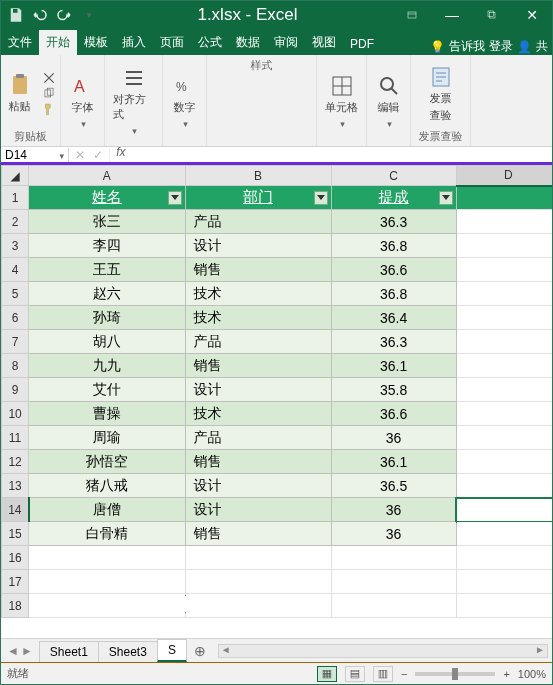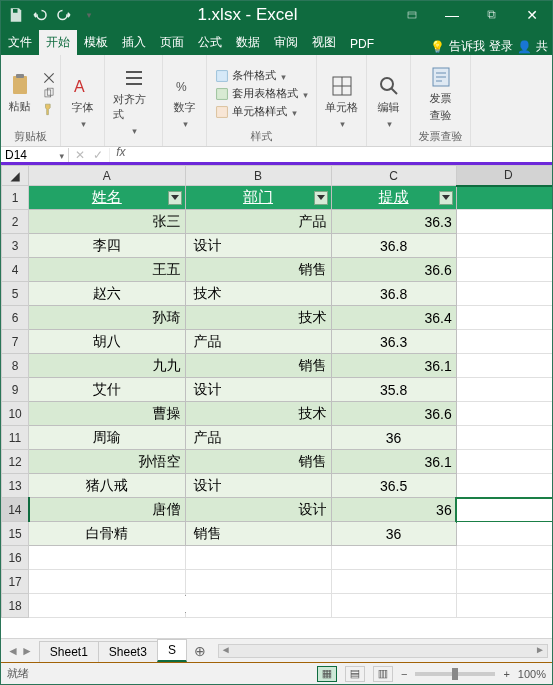--- a/index.html
+++ b/index.html
@@ -43,21 +43,21 @@
   .colheads th, .rownum { background:#e6e6e6; font-weight:normal; font-size:12px; color:#333; border:1px solid #ccc; }
   .colheads th { height:20px; }
   .colheads th.selcol { background:#d3d3d3; border-bottom:2px solid #0f6b3f;}
   .rownum { width:26px; text-align:center; font-size:12px; }
   .rownum.selrow { background:#d3d3d3; border-right:2px solid #0f6b3f;}
   td.cell { border:1px solid #bfbfbf; height:24px; font-size:14px; text-align:center; padding:0 4px; position:relative; }
   .colA { width:150px; } .colB { width:140px; } .colC { width:120px; } .colD { width:100px; }
   tr.header-row td.cell { background:#21a366; color:#fff; font-size:15px; position:relative;text-decoration:underline; }
   tr.header-row td.cell .filter { position:absolute; right:3px; top:50%; transform:translateY(-50%); width:14px; height:14px; background:#d6ead7; border:1px solid #7da787; display:flex; align-items:center; justify-content:center;}
   tr.header-row td.cell .filter::after { content:""; border-left:4px solid transparent; border-right:4px solid transparent; border-top:5px solid #333; }
-  tr.band0 td.cell.inTable { background:#d8ead3;text-align:right; }
+  tr.band0 td.cell.inTable { background:#d8ead3; }
   tr.band1 td.cell.inTable { background:#eaf3e6; }
   td.cell.inTable.colBcell { text-align:left; padding-left:8px; }
   td.outside { background:#fff; border:1px solid #e0e0e0; }
   .selected-cell { outline:2px solid #1a7f46; outline-offset:-1px; background:#fff !important; }
   
   .smarttag { position:absolute; right:-18px; bottom:-44px; width:20px; height:18px; border:1px solid #999; background:#fff; display:flex; align-items:center; justify-content:center; font-size:11px;}
   
   .sheetbar { height:24px; background:#f1f1f1; border-top:1px solid #d4d4d4; display:flex; align-items:center; font-size:12px; }
   .sheetbar .nav { display:flex; gap:2px; padding:0 6px; color:#888; }
   .sheetbar .tabs { display:flex; align-items:flex-end; }
@@ -200,45 +200,20 @@
       <svg viewBox="0 0 24 24">
             <text x="3" y="17" font-size="12" fill="#555">%</text>
           </svg>
       <span>数字</span>
           <span class="caret-down"></span>
     </div>
       </div>
       <div class="label"></div>
   </div>
   <div class="group" style="width:110px">
-    <div class="body">
-      <div class="stackbtns">
-        <div>
-            <svg viewBox="0 0 24 24">
-              <rect x="3" y="3" width="18" height="18" fill="#d6e9f8" stroke="#6aa3cc"></rect>
-            </svg>
-            <span>条件格式</span>
-            <span class="caret-down"></span>
-          </div>
-        <div>
-            <svg viewBox="0 0 24 24">
-              <rect x="3" y="3" width="18" height="18" fill="#d8ead3" stroke="#6aa36a"></rect>
-            </svg>
-            <span>套用表格格式</span>
-            <span class="caret-down"></span>
-          </div>
-        <div>
-            <svg viewBox="0 0 24 24">
-              <rect x="3" y="3" width="18" height="18" fill="#f8e6d6" stroke="#cca36a"></rect>
-            </svg>
-            <span>单元格样式</span>
-            <span class="caret-down"></span>
-          </div>
-      </div>
-    </div>
     <div class="label">样式</div>
   </div>
   <div class="group" style="width:50px">
     <div class="body">
         <div class="bigbtn">
       <svg viewBox="0 0 24 24">
             <rect x="3" y="3" width="18" height="18" fill="none" stroke="#555"></rect>
             <path d="M3 12h18M12 3v18" stroke="#555"></path>
           </svg>
       <span>单元格</span>

